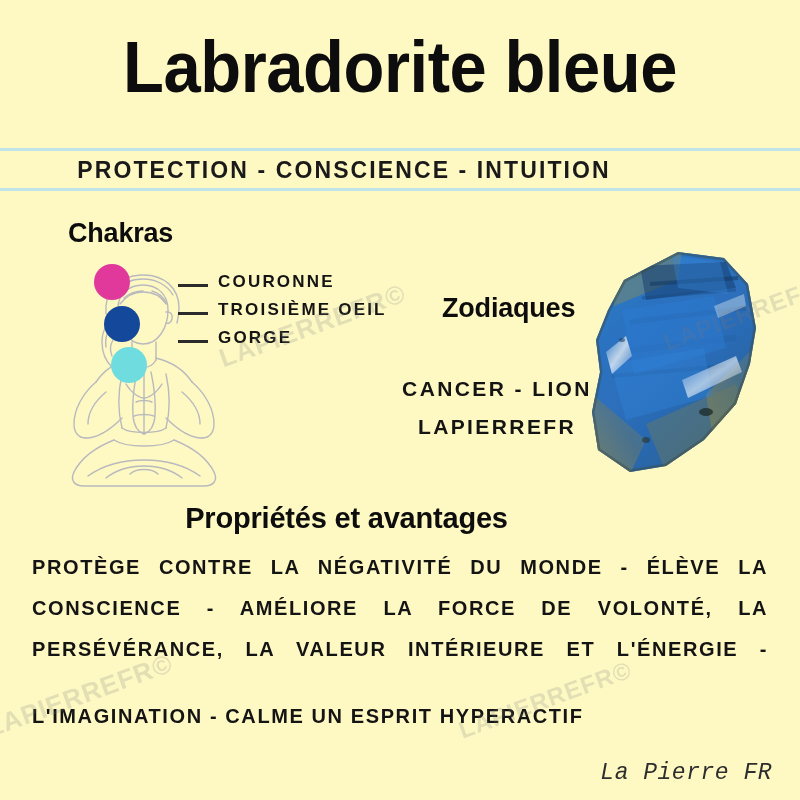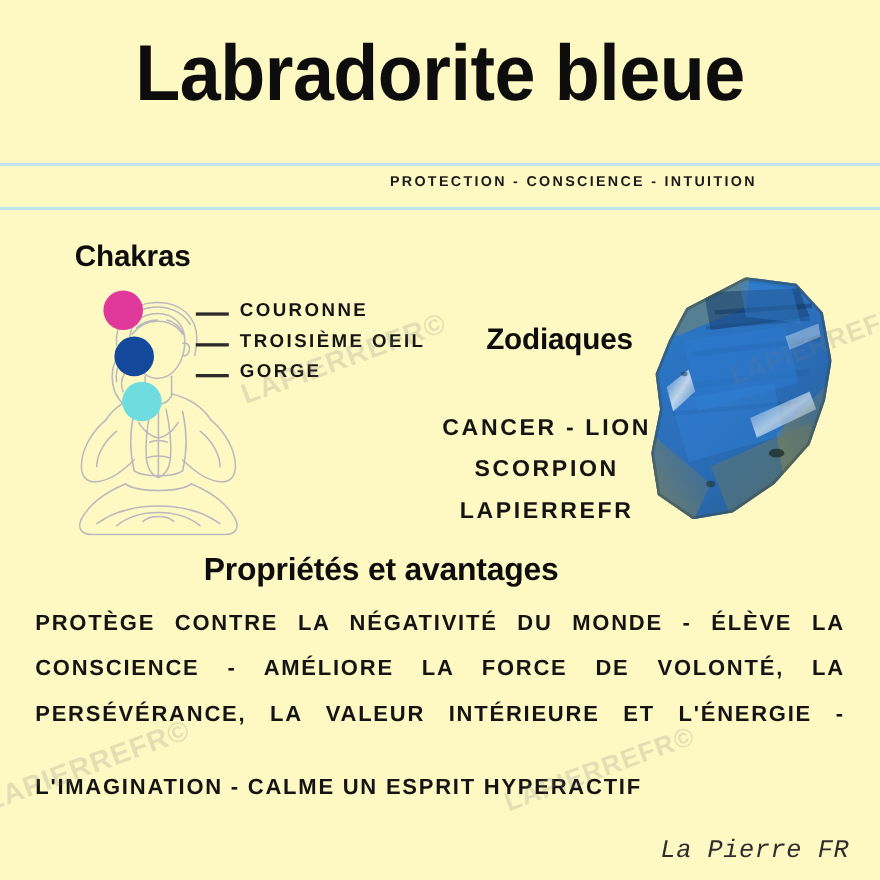--- a/index.html
+++ b/index.html
@@ -44,22 +44,22 @@
     background: #bfe4e9;
   }
   .rule-top    { top: 148px; }
   .rule-bottom { top: 188px; }
 
   .subtitle {
     position: absolute;
     top: 157px;
     left: 0;
     width: 688px;
-    text-align: right;
-    font-size: 13px;
+    text-align: center;
+    font-size: 23px;
     font-weight: bold;
     letter-spacing: 2.1px;
     color: #1a1a1a;
     white-space: nowrap;
   }
 
   
   .h-chakras {
     position: absolute;
     top: 218px;
@@ -300,21 +300,20 @@
     </div>
     <div class="chakra-row">
       <span class="lead"></span>
       <span class="lbl">GORGE</span>
     </div>
   </div>
 
   <div class="h-zodiac">Zodiaques</div>
   <div class="zodiac-lines">
     <div>CANCER - LION</div>
-    <div>SCORPION</div>
     <div>LAPIERREFR</div>
   </div>
 
   <div class="stone">
     <svg width="212" height="234" viewBox="0 0 212 234">
       <defs>
         <clipPath id="stoneClip">
           <path d="M38 36 L92 8 L138 14 L162 40 L170 84 L164 120 L150 160 L118 196
                    L80 222 L44 228 L12 206 L6 168 L14 128 L10 96 L22 66 Z"></path>
         </clipPath>

